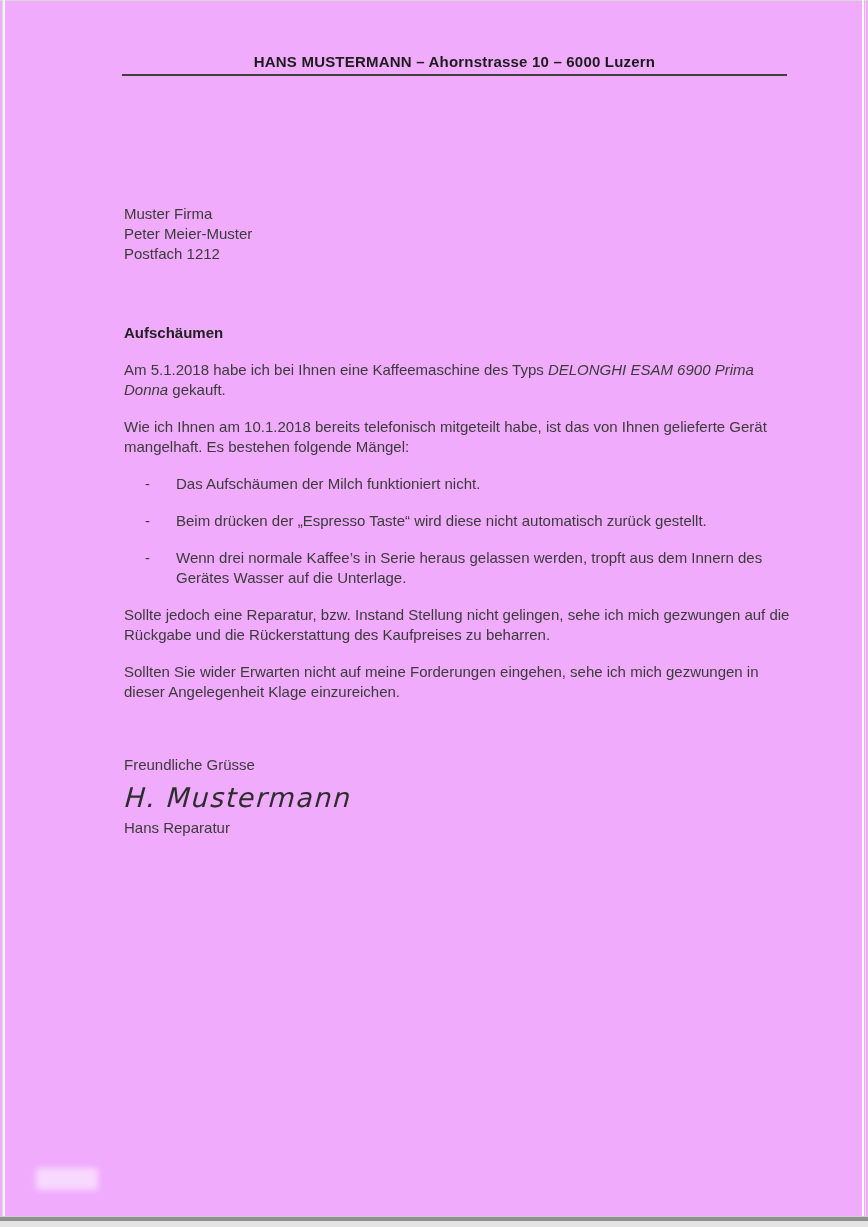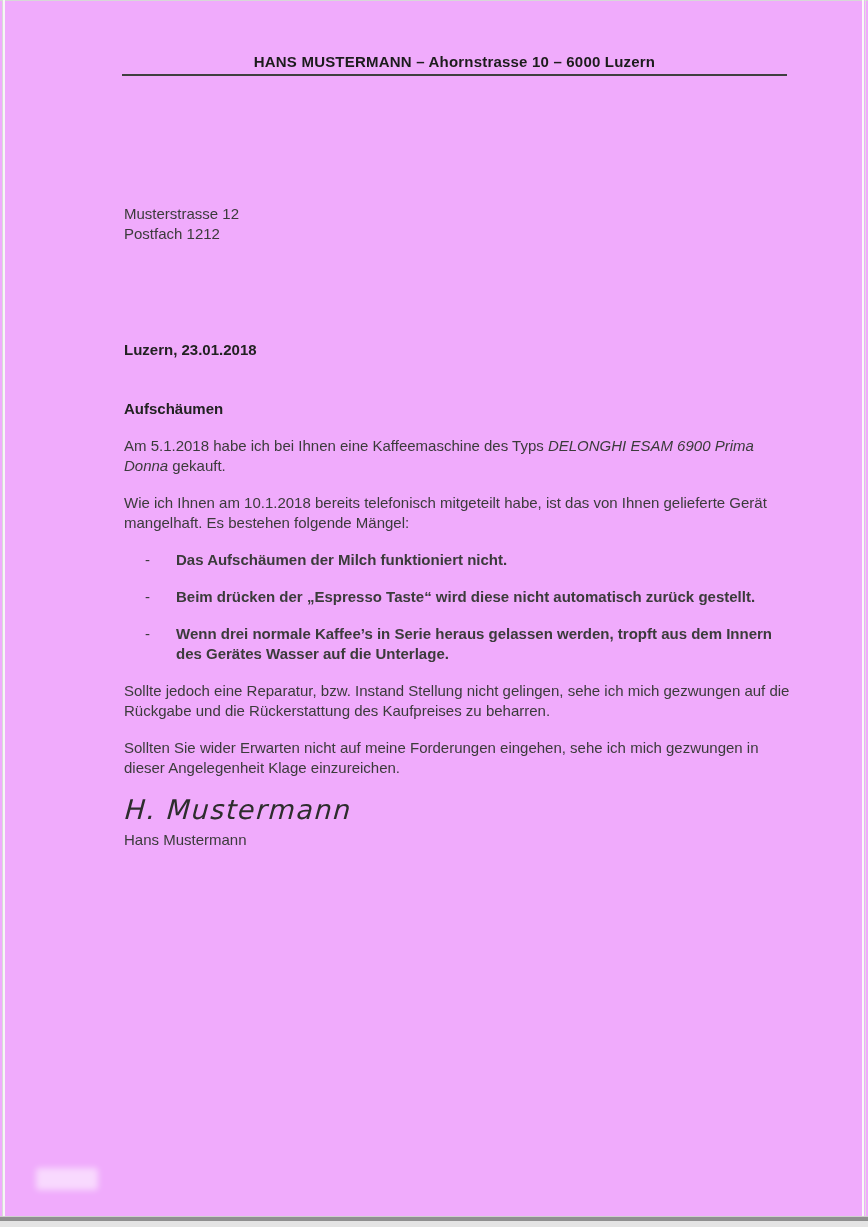--- a/index.html
+++ b/index.html
@@ -86,21 +86,21 @@
   .defect-list { margin-top: 0; }
   .defect-item {
     display: flex;
     margin-top: 17px;
   }
   .defect-dash {
     flex: 0 0 31px;
     padding-left: 21px;
     box-sizing: content-box;
   }
-  .defect-text { flex: 1 1 auto; font-weight: bold; }
+  .defect-text { flex: 1 1 auto; }
   .closing { margin-top: 53px; }
   .signature-script {
     margin-top: 6px;
     font-family: "DejaVu Sans", sans-serif;
     font-style: italic;
     font-size: 27px;
     line-height: 34px;
     letter-spacing: 1.5px;
     color: #2d2d2d;
     transform: skewX(-4deg);
@@ -132,26 +132,26 @@
   <div class="edge-right-hl"></div>
   <div class="edge-right"></div>
 
   <div class="letter-header">
     <span>HANS MUSTERMANN – Ahornstrasse 10 – 6000 Luzern</span>
   </div>
 
   <div class="content">
 
     <div class="address-block">
-      <p class="address-line">Musterstrasse 12</p>
+      <p class="address-line">Muster Firma</p>
+      <p class="address-line">Peter Meier-Muster</p>
       <p class="address-line">Postfach 1212</p>
       <div class="address-gap"></div>
     </div>
 
-    <div class="date-line">Luzern, 23.01.2018</div>
 
     <div class="subject-line">Aufschäumen</div>
 
 
     <p class="para"><span>Am 5.1.2018 habe ich bei Ihnen eine Kaffeemaschine des Typs </span><span class="italic">DELONGHI ESAM 6900 Prima Donna</span><span> gekauft.</span></p>
 
     <p class="para">Wie ich Ihnen am 10.1.2018 bereits telefonisch mitgeteilt habe, ist das von Ihnen gelieferte Gerät mangelhaft. Es bestehen folgende Mängel:</p>
 
     <div class="defect-list">
       <div class="defect-item">
@@ -167,24 +167,25 @@
         <span class="defect-text">Wenn drei normale Kaffee’s in Serie heraus gelassen werden, tropft aus dem Innern des Gerätes Wasser auf die Unterlage.</span>
       </div>
     </div>
 
 
 
     <p class="para">Sollte jedoch eine Reparatur, bzw. Instand Stellung  nicht gelingen, sehe ich mich gezwungen auf die Rückgabe und die Rückerstattung des Kaufpreises zu beharren.</p>
 
     <p class="para">Sollten Sie wider Erwarten nicht auf meine Forderungen eingehen, sehe ich mich gezwungen in dieser Angelegenheit Klage einzureichen.</p>
 
+    <div class="closing">Freundliche Grüsse</div>
 
     <div class="signature-script">H. Mustermann</div>
 
-    <div class="signature-name">Hans Mustermann</div>
+    <div class="signature-name">Hans Reparatur</div>
 
   </div>
 
   <div class="faint-watermark"></div>
 
   <div class="edge-bottom-soft"></div>
   <div class="edge-bottom"></div>
 
 </div>
 

